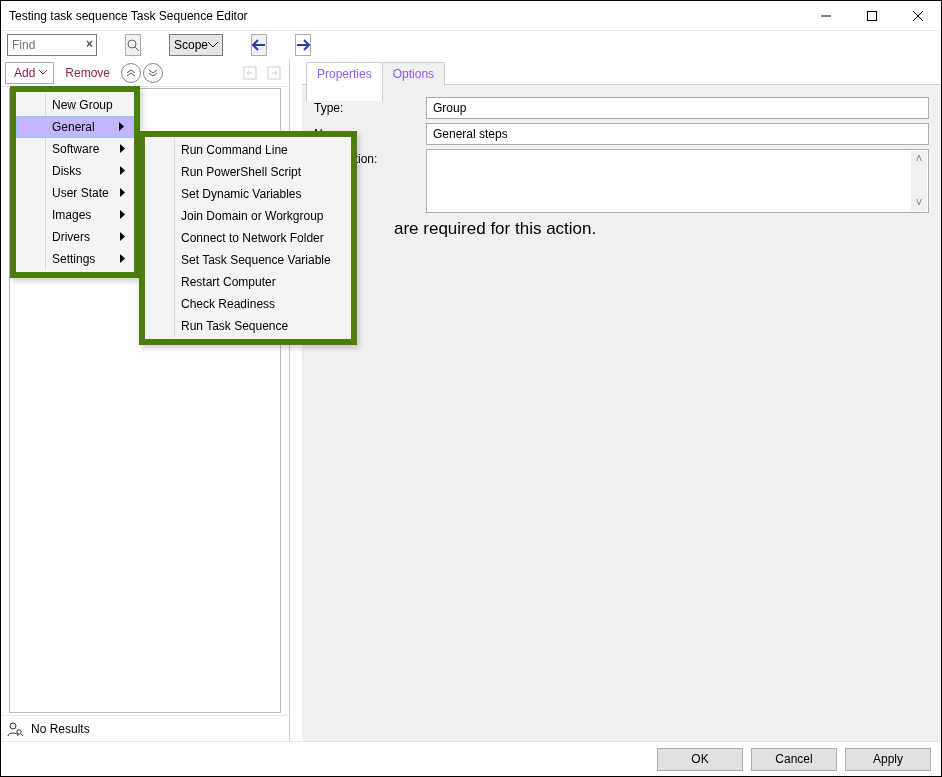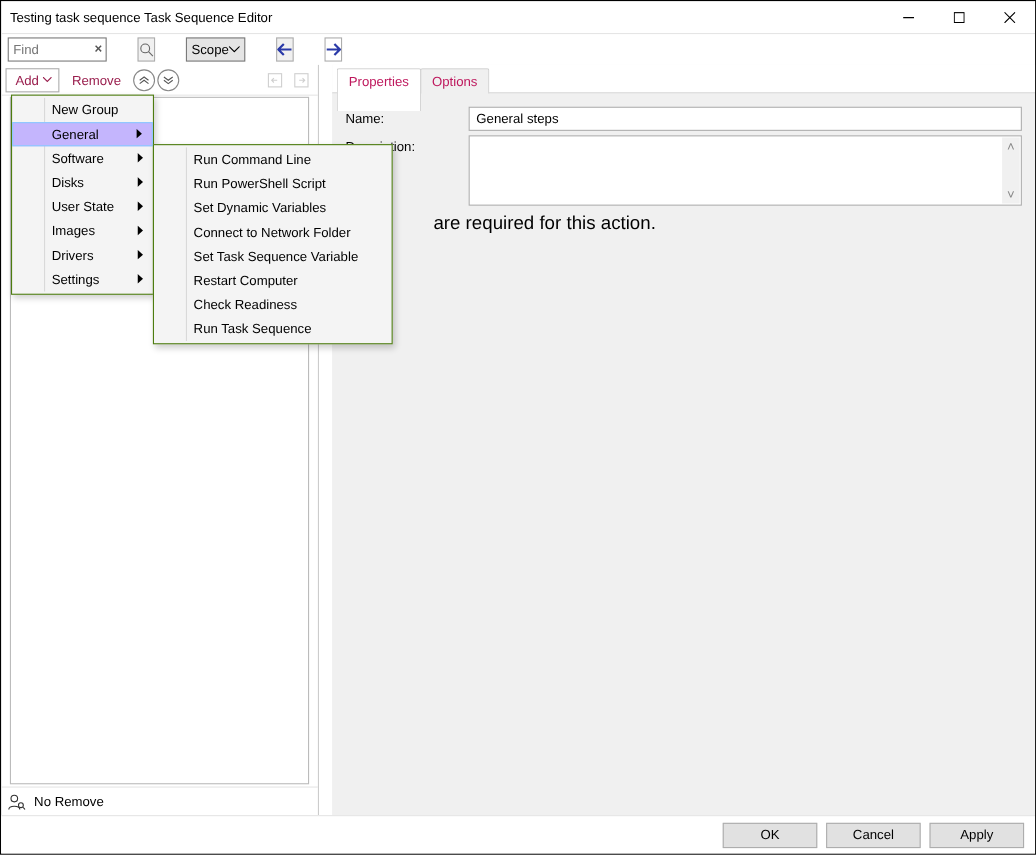--- a/index.html
+++ b/index.html
@@ -21,35 +21,35 @@
   .leftbar { height: 28px; display: flex; align-items: center; border-bottom: 1px solid #e5e5e5; padding: 0 4px; gap: 2px; }
   .add-btn { padding: 3px 6px 3px 8px; border: 1px solid #adadad; background:#fff; color: #9a1f4e; display:flex; align-items:center; gap:4px; }
   .remove-btn { padding: 3px 8px; color: #9a1f4e; border: 1px solid transparent; }
   .circle-btn { width:20px; height:20px; border: 1px solid #888; border-radius:50%; display:flex; align-items:center; justify-content:center; }
   .right-icons { margin-left:auto; display:flex; gap:4px; opacity:0.4; }
   .ri { width:20px; height:20px; }
   .tree-area { position:absolute; top:29px; left:8px; right:8px; bottom:28px; background:#fff; border:1px solid #bbb; }
   .statusbar { position:absolute; bottom:0; left:0; right:0; height:26px; display:flex; align-items:center; padding:0 6px; gap:8px; border-top:1px solid #e5e5e5; }
   .right-pane { flex:1; background:#f0f0f0; position:relative; }
   .tabstrip { position:absolute; top:-22px; left:4px; display:flex; }
-  .tab { padding:4px 10px 20px 10px; border:1px solid #ccc; border-bottom:none; background:#f0f0f0; color:#be185d; border-top-left-radius:2px; border-top-right-radius:2px; margin-right:-1px; }
+  .tab { padding:4px 10px 20px 10px; border:1px solid #ccc; border-bottom:none; background:#f0f0f0; color:#8b5cf6; border-top-left-radius:2px; border-top-right-radius:2px; margin-right:-1px; }
   .tab.active { background:#fff; position:relative; z-index:2; }
   .tabhost { position:absolute; top:0; left:0; right:0; height:26px; background:#fff; border-bottom:1px solid #ccc; }
   .tabcontent { position:absolute; top:26px; left:0; right:0; bottom:0; padding:8px 12px 0 12px; background:#f0f0f0; }
   .form-row { display:flex; align-items:center; margin:4px 0; }
   .form-label { width:112px; color:#000; }
   .form-field { flex:1; height:22px; border:1px solid #adadad; background:#fff; padding:0 6px; display:flex; align-items:center; color:#000; }
   .form-field.multi { height:64px; align-items:flex-start; padding-top:4px; position:relative; }
   .scroll-stub { position:absolute; right:1px; top:1px; bottom:1px; width:16px; display:flex; flex-direction:column; justify-content:space-between; background:#f0f0f0; }
   .scroll-stub div { height:16px; display:flex; align-items:center; justify-content:center; color:#888; }
   .hint { margin-top:6px; color:#000; font-size:17px; }
   .footer { position:absolute; left:0; right:0; bottom:0; height:35px; display:flex; align-items:center; justify-content:flex-end; gap:8px; padding:0 10px; border-top:1px solid #e5e5e5; background:#fff; }
   .dlg-btn { width:86px; height:23px; border:1px solid #adadad; background:#e1e1e1; display:flex; align-items:center; justify-content:center; color:#000;text-align:center; }
   
-  .menu { position:absolute; background:#f4f4f4; border:1px solid #4d7c0f; box-shadow:2px 3px 6px rgba(0,0,0,.2); padding:2px 0; z-index:10; }
+  .menu { position:absolute; background:#f4f4f4; border:6px solid #4d7c0f; box-shadow:2px 3px 6px rgba(0,0,0,.2); padding:2px 0; z-index:10; }
   .menu-gutter-line { position:absolute; top:2px; bottom:2px; left:29px; width:1px; background:#d9d9d9; }
   .mitem { position:relative; height:22px; display:flex; align-items:center; padding:0 26px 0 36px; color:#000; white-space:nowrap; }
   .mitem.hover { background:#c4b5fd; border:1px solid #8cc8ff; padding:0 25px 0 35px; height:22px; }
   .mitem .subarrow { position:absolute; right:8px; }
   .menu.primary { top:53px; left:9px; width:130px; }
   .menu.secondary { top:98px; left:138px; width:220px; }
   .placeholder { color:#777; }
 </style>
 </head>
 <body>
@@ -137,32 +137,36 @@
       </div>
     </div>
     <div class="tree-area"></div>
     <div class="statusbar">
       <svg width="16" height="16">
           <circle cx="6" cy="5" r="3" stroke="#333" fill="none"></circle>
           <path d="M1 15 C1 11 11 11 11 15" stroke="#333" fill="none"></path>
           <circle cx="12" cy="11" r="2.2" stroke="#333" fill="none"></circle>
           <path d="M14 13 L16 15" stroke="#333"></path>
         </svg>
-      <span>No Remove</span>
+      <span>No Results</span>
     </div>
   </div>
 
   <div class="right-pane">
     <div class="tabhost">
       <div class="tabstrip" style="top:3px; position:absolute;">
         <div class="tab active">Properties</div>
         <div class="tab">Options</div>
       </div>
     </div>
     <div class="tabcontent">
+      <div class="form-row">
+        <div class="form-label">Type:</div>
+        <div class="form-field">Group</div>
+      </div>
       <div class="form-row">
         <div class="form-label">Name:</div>
         <div class="form-field">General steps</div>
       </div>
       <div class="form-row" style="align-items:flex-start;">
         <div class="form-label" style="padding-top:3px;">Description:</div>
         <div class="form-field multi">
           <div class="scroll-stub">
             <div>˄</div>
             <div>˅</div>
@@ -207,19 +211,20 @@
           </svg></span></div>
     </div>
 </div>
 
 <div class="menu secondary" style="top:130px; left:138px; width:218px;">
   <div class="menu-gutter-line"></div>
   <div id="menu2-host">
       <div class="mitem">Run Command Line</div>
       <div class="mitem">Run PowerShell Script</div>
       <div class="mitem">Set Dynamic Variables</div>
+      <div class="mitem">Join Domain or Workgroup</div>
       <div class="mitem">Connect to Network Folder</div>
       <div class="mitem">Set Task Sequence Variable</div>
       <div class="mitem">Restart Computer</div>
       <div class="mitem">Check Readiness</div>
       <div class="mitem">Run Task Sequence</div>
     </div>
 </div>
 
 </body></html>

